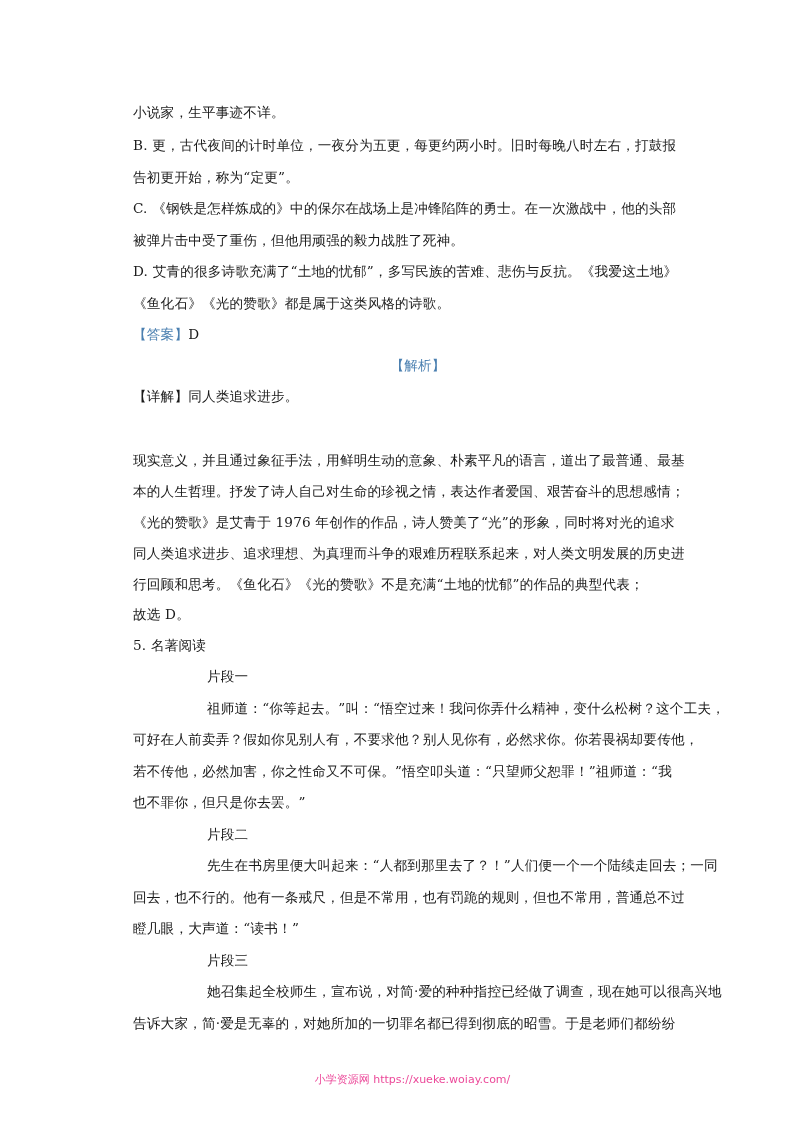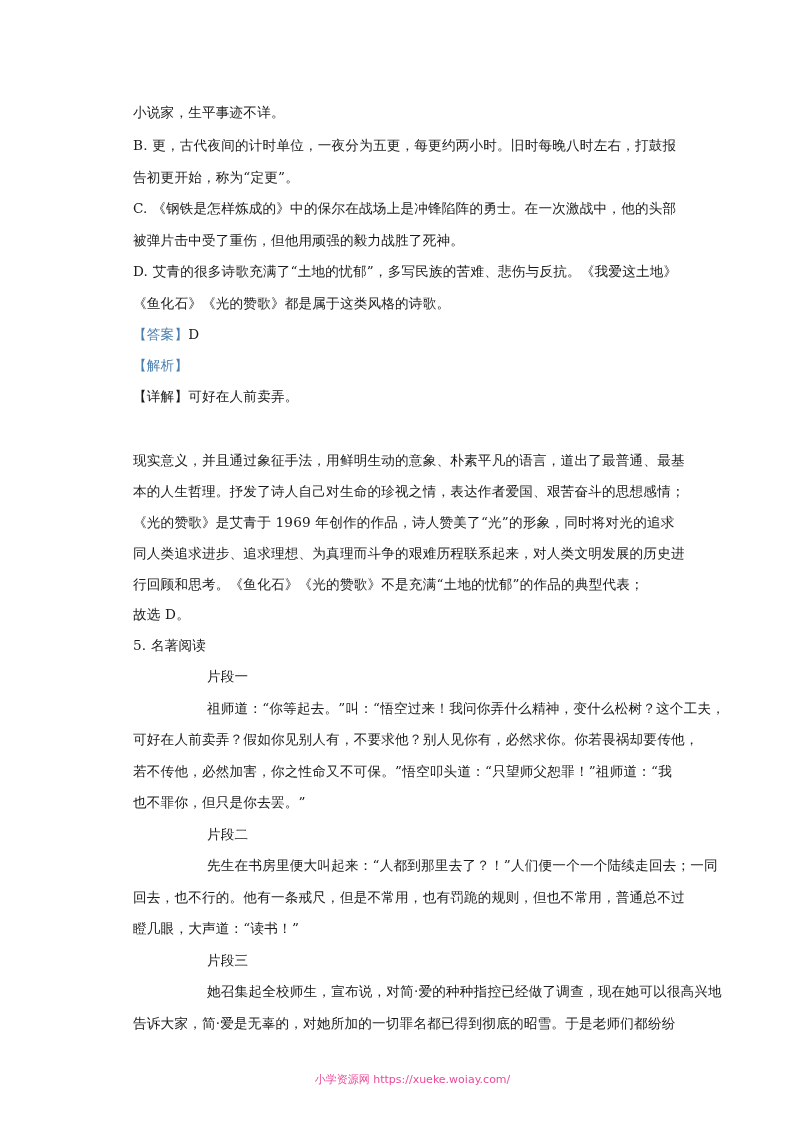--- a/index.html
+++ b/index.html
@@ -8,21 +8,21 @@
     font-family: "DejaVu Serif", "Liberation Serif", serif;
     color: #1a1a1a;
   }
   .page { position: absolute; left: 16px; top: 0; width: 793px; height: 1122px; }
   .line {
     position: absolute; left: 117px; width: 570px;
     font-size: 13.6px; line-height: 18px; white-space: nowrap;
     letter-spacing: 0.2px;
   }
   .indent { left: 147px; margin-left: 44px; }
-  .blue { color: #4a7fb0; }
+  .blue { color: #4a7fb0; text-align: center; }
   .footer {
     position: absolute; top: 1072px; left: 0; width: 793px; text-align: center;
     font-family: "DejaVu Sans", "Liberation Sans", sans-serif;
     font-size: 11px; color: #ec4899;
   }
 </style>
 </head>
 <body>
 
 <div class="page">
@@ -32,26 +32,26 @@
   <div class="line" style="top:199px">C.  《钢铁是怎样炼成的》中的保尔在战场上是冲锋陷阵的勇士。在一次激战中，他的头部</div>
   <div class="line" style="top:231px">被弹片击中受了重伤，但他用顽强的毅力战胜了死神。</div>
   <div class="line" style="top:262px">D.  艾青的很多诗歌充满了“土地的忧郁”，多写民族的苦难、悲伤与反抗。《我爱这土地》</div>
   <div class="line" style="top:294px">《鱼化石》《光的赞歌》都是属于这类风格的诗歌。</div>
 
   <div class="line" style="top:325px">
     <span class="blue">【答案】</span><span>D</span>
   </div>
   <div class="line blue" style="top:356px">【解析】</div>
   <div class="line" style="top:387px">
-    <span>【详解】</span><span>可好在人前卖弄。</span>
+    <span>【详解】</span><span>同人类追求进步。</span>
   </div>
 
   <div class="line" style="top:451px">现实意义，并且通过象征手法，用鲜明生动的意象、朴素平凡的语言，道出了最普通、最基</div>
   <div class="line" style="top:482px">本的人生哲理。抒发了诗人自己对生命的珍视之情，表达作者爱国、艰苦奋斗的思想感情；</div>
-  <div class="line" style="top:513px">《光的赞歌》是艾青于 1969 年创作的作品，诗人赞美了“光”的形象，同时将对光的追求</div>
+  <div class="line" style="top:513px">《光的赞歌》是艾青于 1976 年创作的作品，诗人赞美了“光”的形象，同时将对光的追求</div>
   <div class="line" style="top:544px">同人类追求进步、追求理想、为真理而斗争的艰难历程联系起来，对人类文明发展的历史进</div>
   <div class="line" style="top:575px">行回顾和思考。《鱼化石》《光的赞歌》不是充满“土地的忧郁”的作品的典型代表；</div>
   <div class="line" style="top:605px">故选 D。</div>
 
   <div class="line" style="top:636px">5.  名著阅读</div>
 
   <div class="line indent" style="top:667px">片段一</div>
   <div class="line indent" style="top:699px">祖师道：“你等起去。”叫：“悟空过来！我问你弄什么精神，变什么松树？这个工夫，</div>
   <div class="line" style="top:730px">可好在人前卖弄？假如你见别人有，不要求他？别人见你有，必然求你。你若畏祸却要传他，</div>
   <div class="line" style="top:793px">也不罪你，但只是你去罢。”</div>

